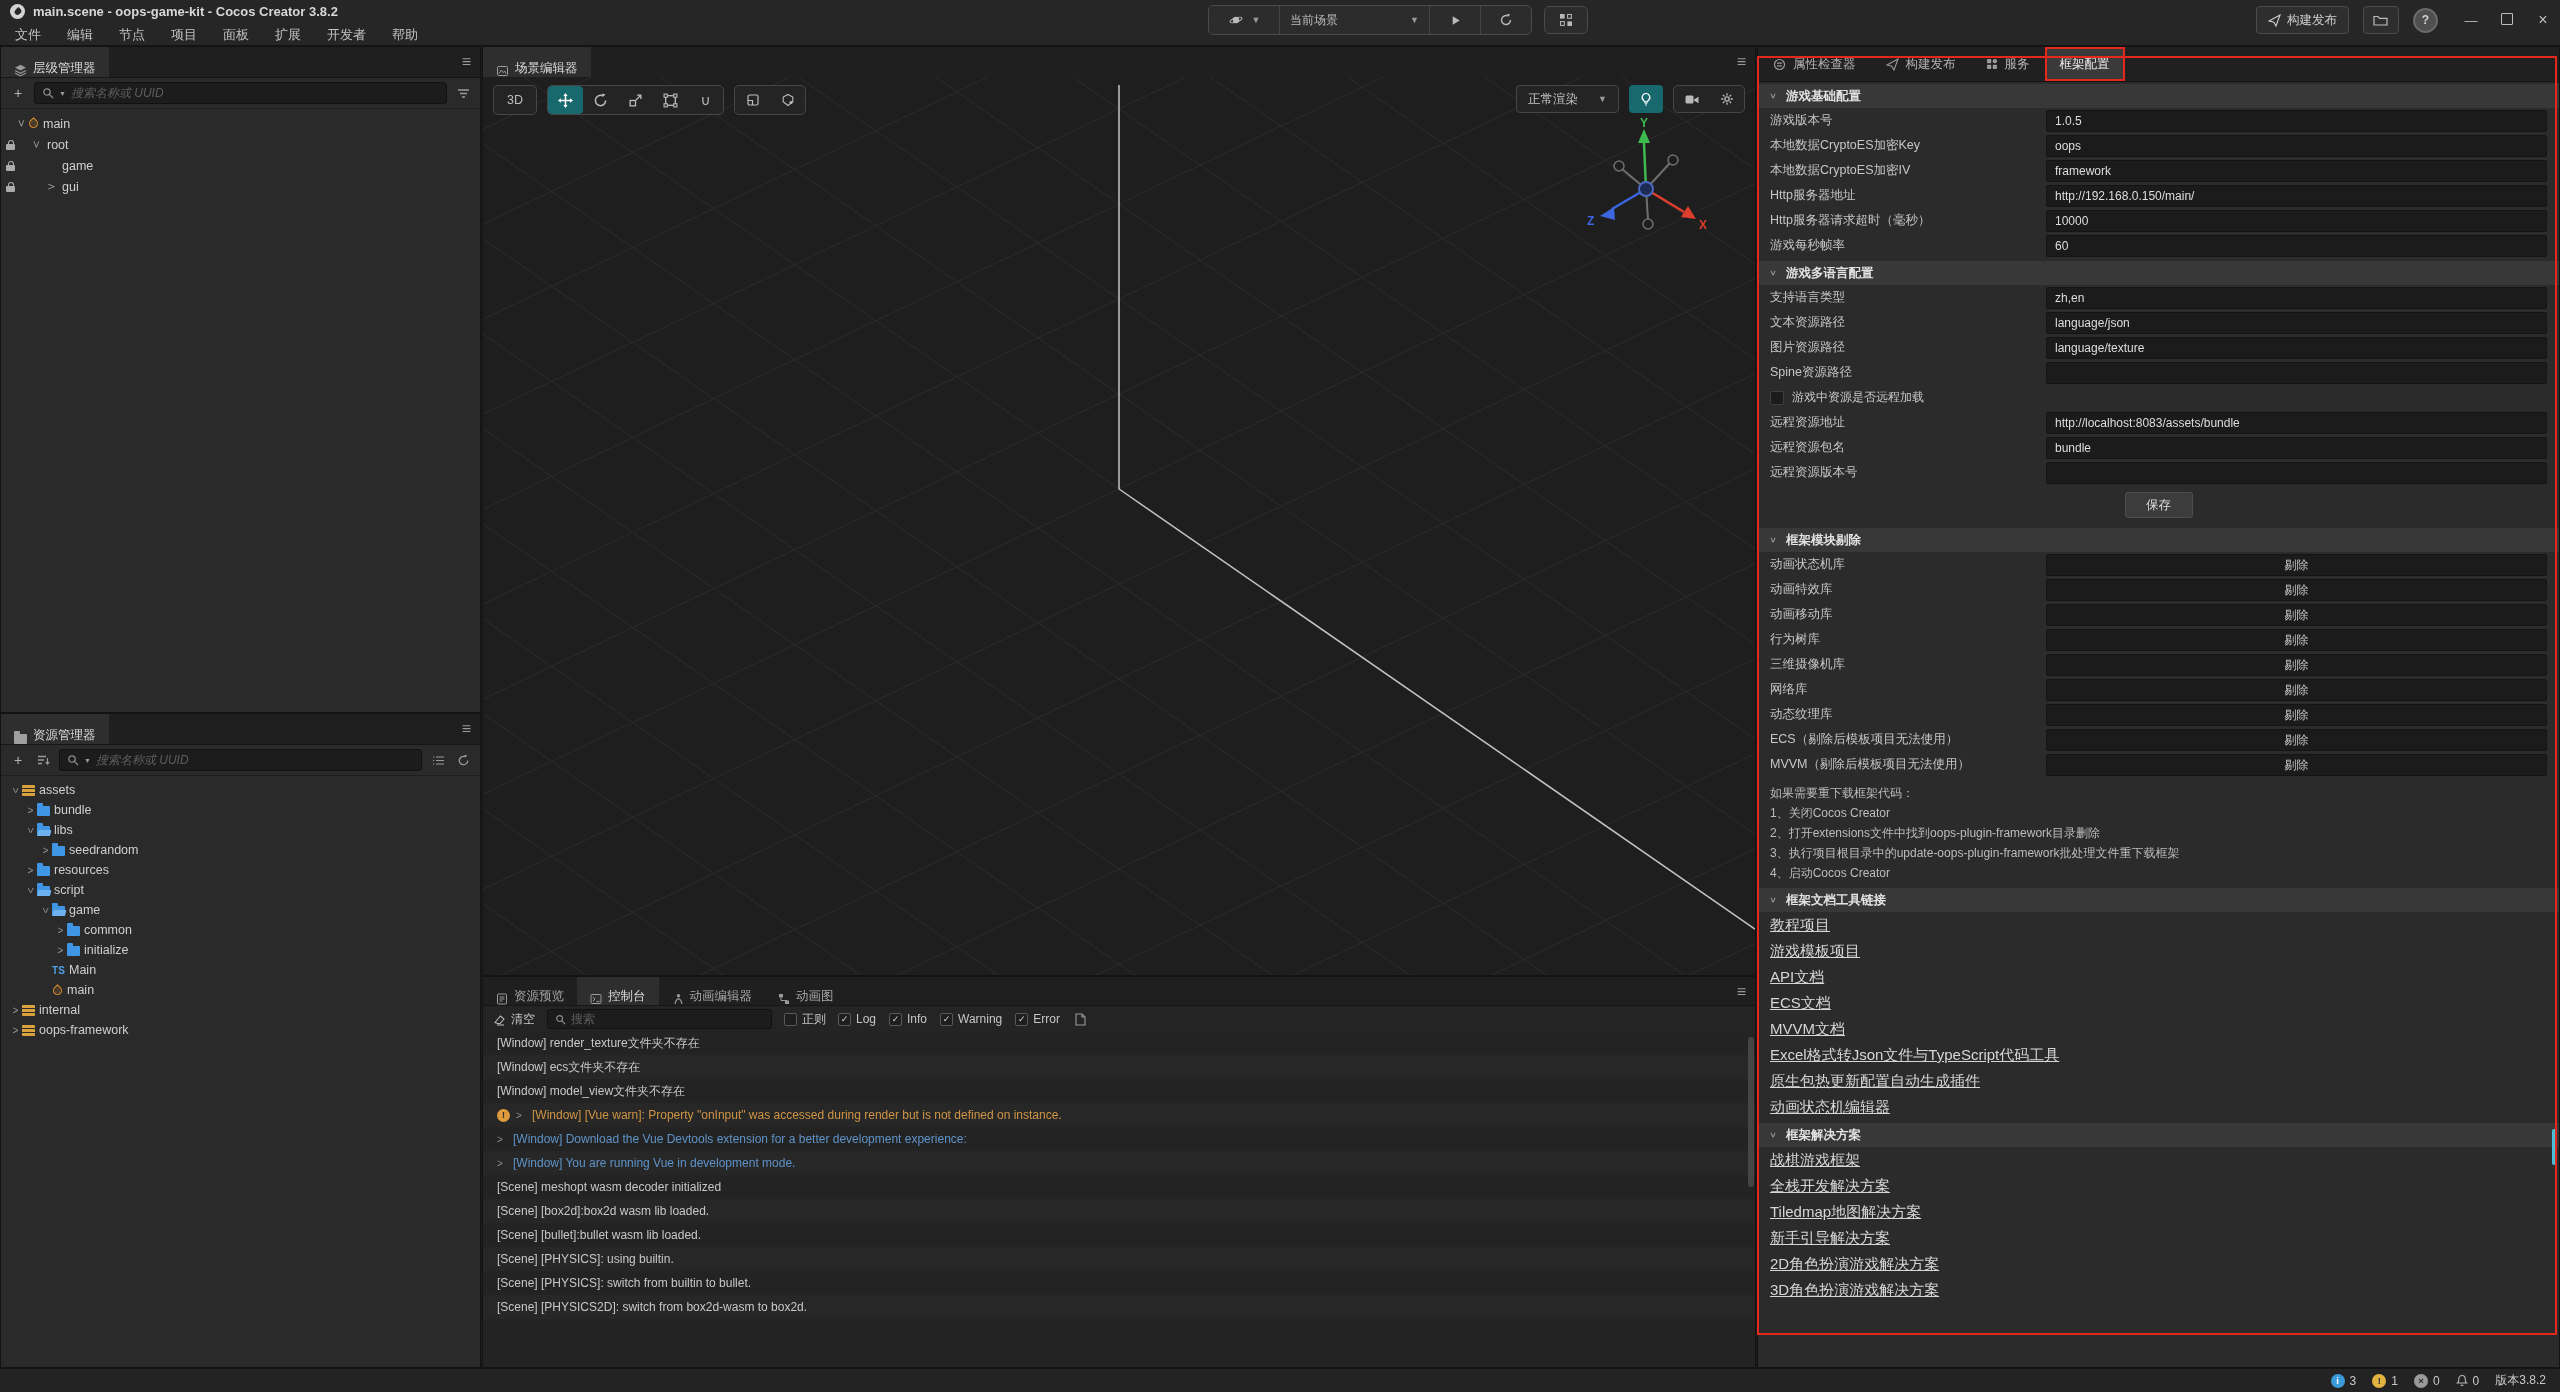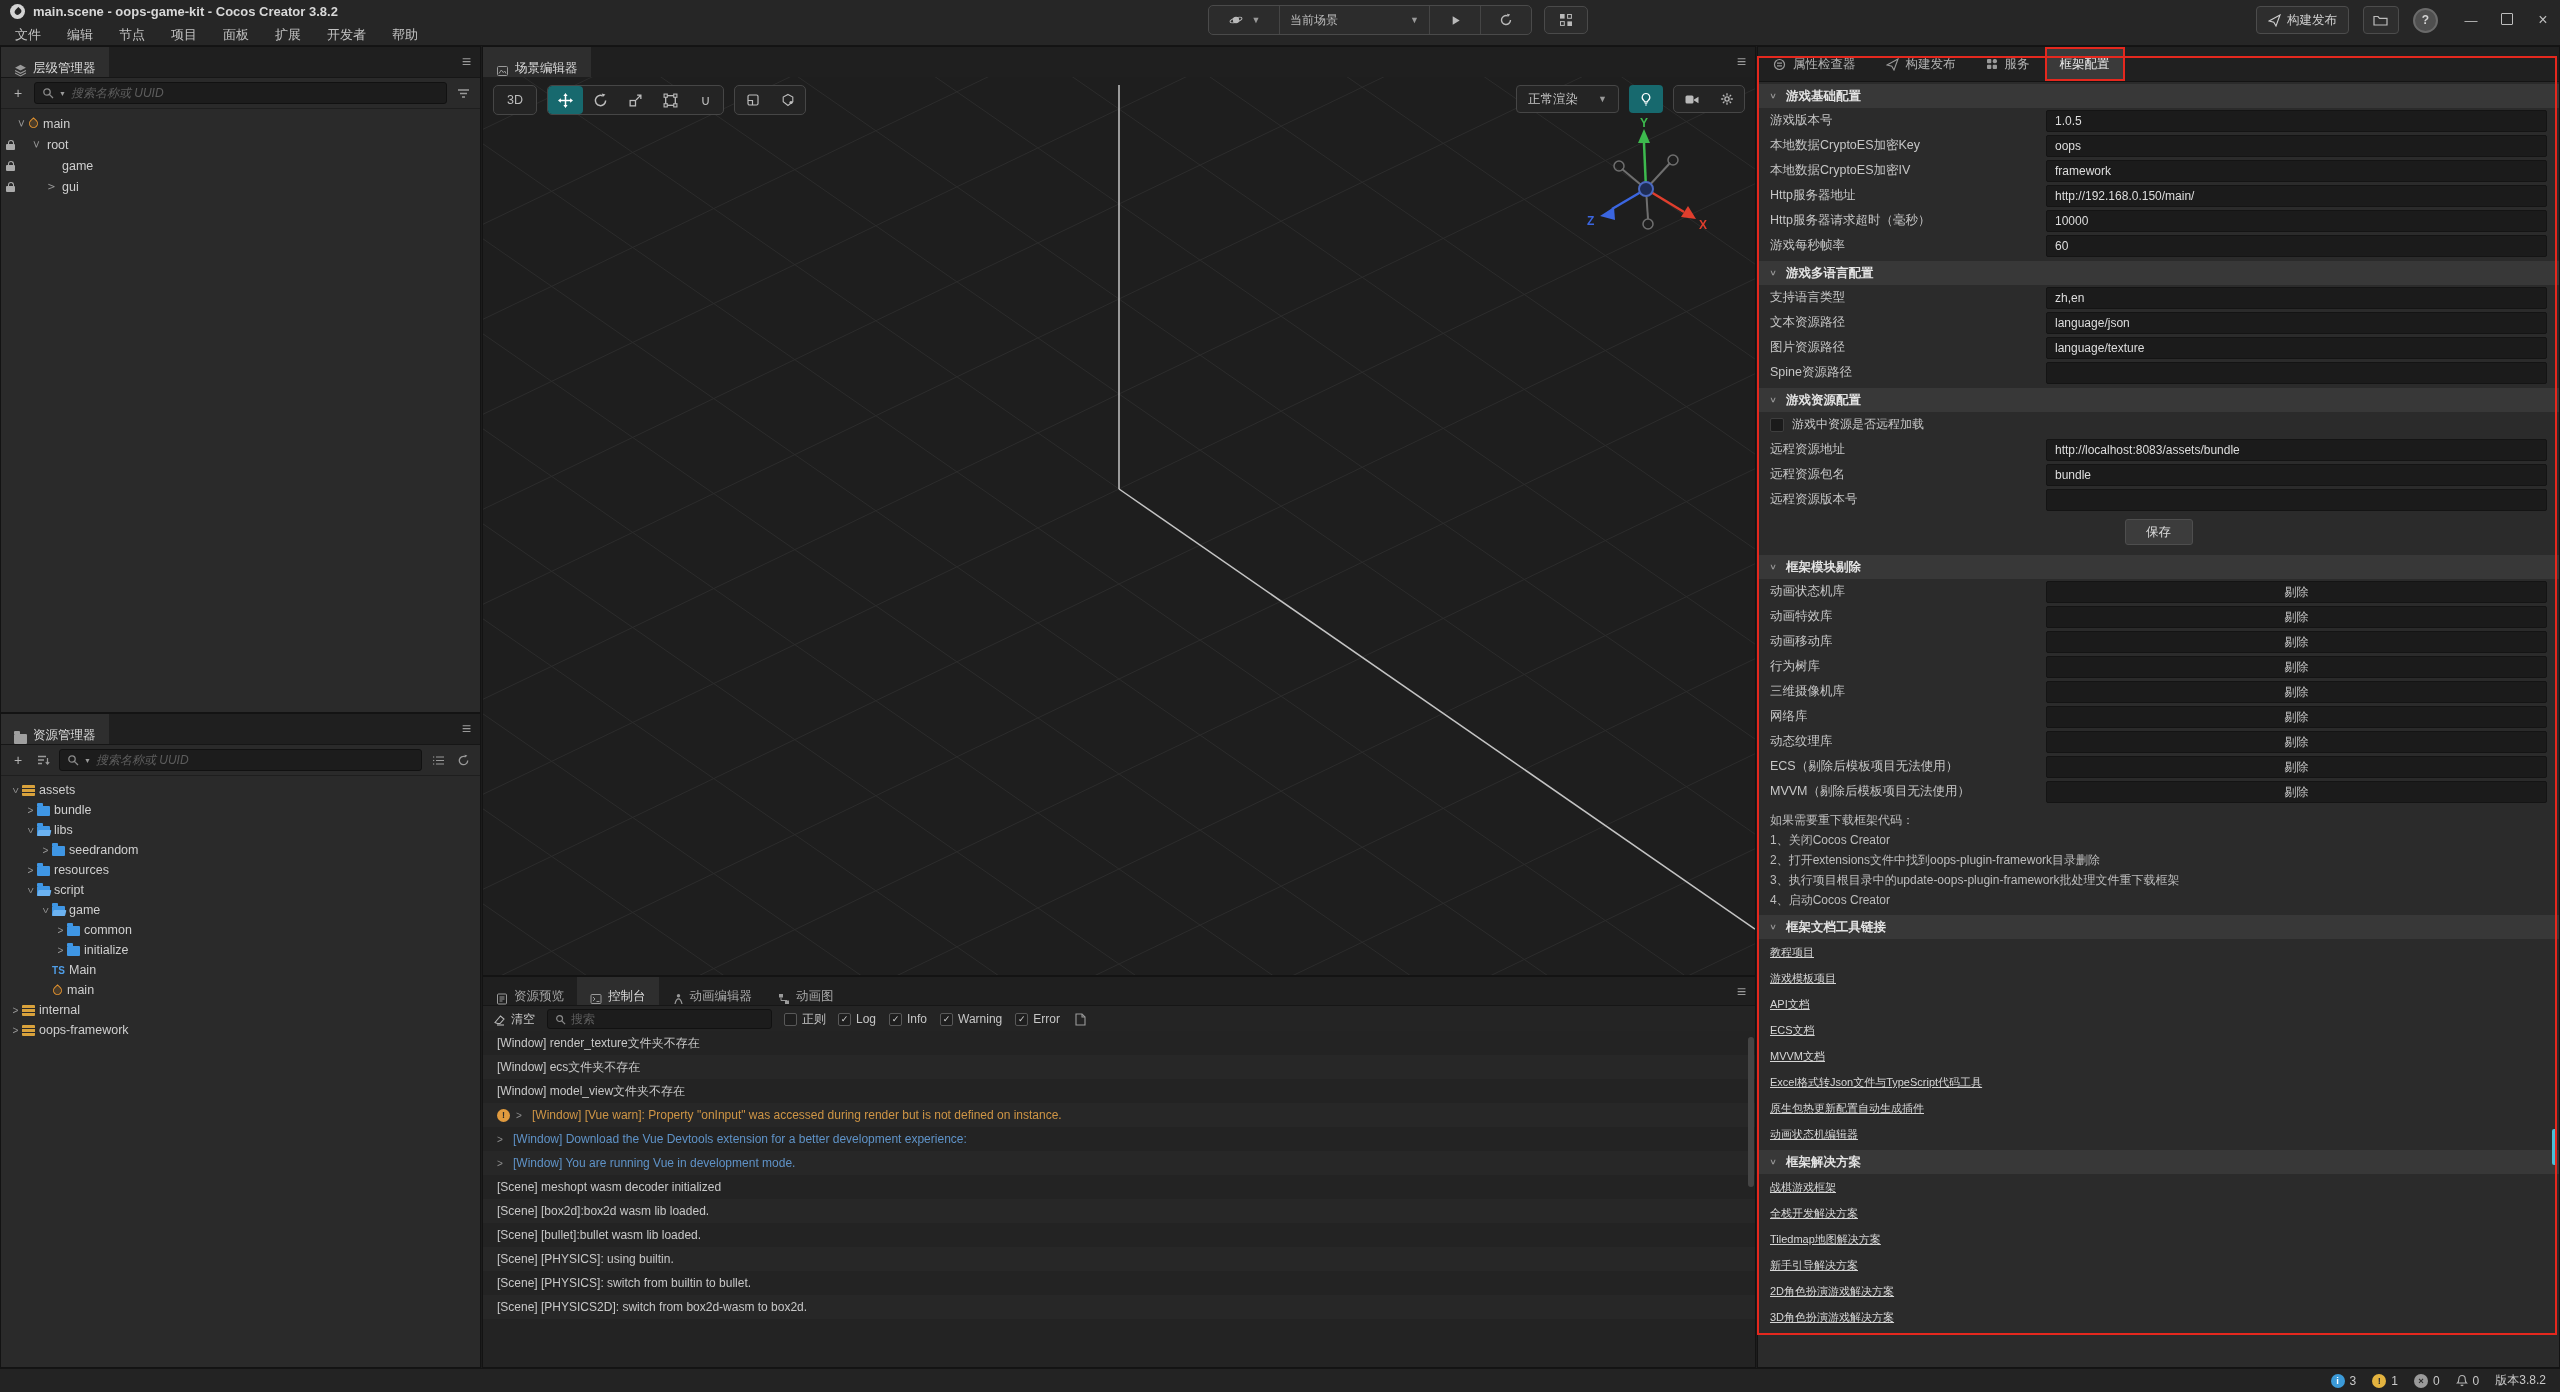--- a/index.html
+++ b/index.html
@@ -90,21 +90,21 @@
   .irow{height:25px;display:flex;align-items:center;}
   .irow .lab{width:288px;padding-left:12px;color:#c6c6c6;font-size:12.5px;box-sizing:border-box;white-space:nowrap;flex:none;}
   .irow .val{flex:1;margin-right:12px;}
   .tfield{height:20px;background:#1b1b1b;border:1px solid #141414;border-radius:2px;color:#dedede;font-size:12px;line-height:20px;padding:0 8px;overflow:hidden;white-space:nowrap;}
   .abtn{height:20px;background:#1b1b1b;border:1px solid #141414;border-radius:2px;color:#c9c9c9;font-size:12px;line-height:20px;text-align:center;}
   .saverow{height:40px;display:flex;align-items:center;justify-content:center;}
   .savebtn{width:66px;height:24px;background:#3c3c3c;border:1px solid #4e4e4e;border-radius:3px;color:#ddd;font-size:12.5px;display:flex;align-items:center;justify-content:center;}
   .cbox{width:14px;height:14px;background:#1b1b1b;border:1px solid #3e3e3e;border-radius:2px;margin-left:12px;margin-right:8px;box-sizing:border-box;flex:none;}
   .notes{padding:6px 0 2px 0;}
   .note{padding-left:12px;height:20px;line-height:20px;color:#bdbdbd;font-size:12px;white-space:nowrap;}
-  .ilink{display:table;margin-left:12px;height:26px;line-height:26px;color:#d6d6d6;font-size:11px;text-decoration:underline;white-space:nowrap;}
+  .ilink{display:table;margin-left:12px;height:26px;line-height:26px;color:#d6d6d6;font-size:15px;text-decoration:underline;white-space:nowrap;}
   #red-frame{position:absolute;left:1757px;top:56px;width:800px;height:1279px;border:2px solid #e5281e;box-sizing:border-box;pointer-events:none;z-index:60;}
   #insp-scroll{position:absolute;right:2px;top:1082px;width:5px;height:36px;background:#49c0d8;border-radius:2px;}
   
   #statusbar{position:absolute;left:0;bottom:0;width:2560px;height:24px;background:#232323;border-top:1px solid #141414;box-sizing:border-box;display:flex;align-items:center;justify-content:flex-end;gap:16px;padding-right:14px;font-size:12px;color:#c9c9c9;}
   .badge{display:flex;align-items:center;gap:5px;}
   .bi{width:14px;height:14px;border-radius:50%;display:flex;align-items:center;justify-content:center;font-size:9.5px;font-weight:bold;flex:none;}
   .bi.info{background:#3b9ad8;color:#fff;}
   .bi.warn{background:#e3b33f;color:#333;}
   .bi.err{background:#9a9a9a;color:#2a2a2a;}
   svg{display:block;}
@@ -724,24 +724,20 @@
         <div class="val">
           <div class="tfield">language/texture</div>
         </div>
       </div>
       <div class="irow">
         <span class="lab">Spine资源路径</span>
         <div class="val">
           <div class="tfield"></div>
         </div>
       </div>
-      <div class="sec-h">
-        <span class="chev open">&gt;</span>
-        <span>游戏资源配置</span>
-      </div>
       <div class="irow">
         <span class="cbox"></span>
         <span>游戏中资源是否远程加载</span>
       </div>
       <div class="irow">
         <span class="lab">远程资源地址</span>
         <div class="val">
           <div class="tfield">http://localhost:8083/assets/bundle</div>
         </div>
       </div>

